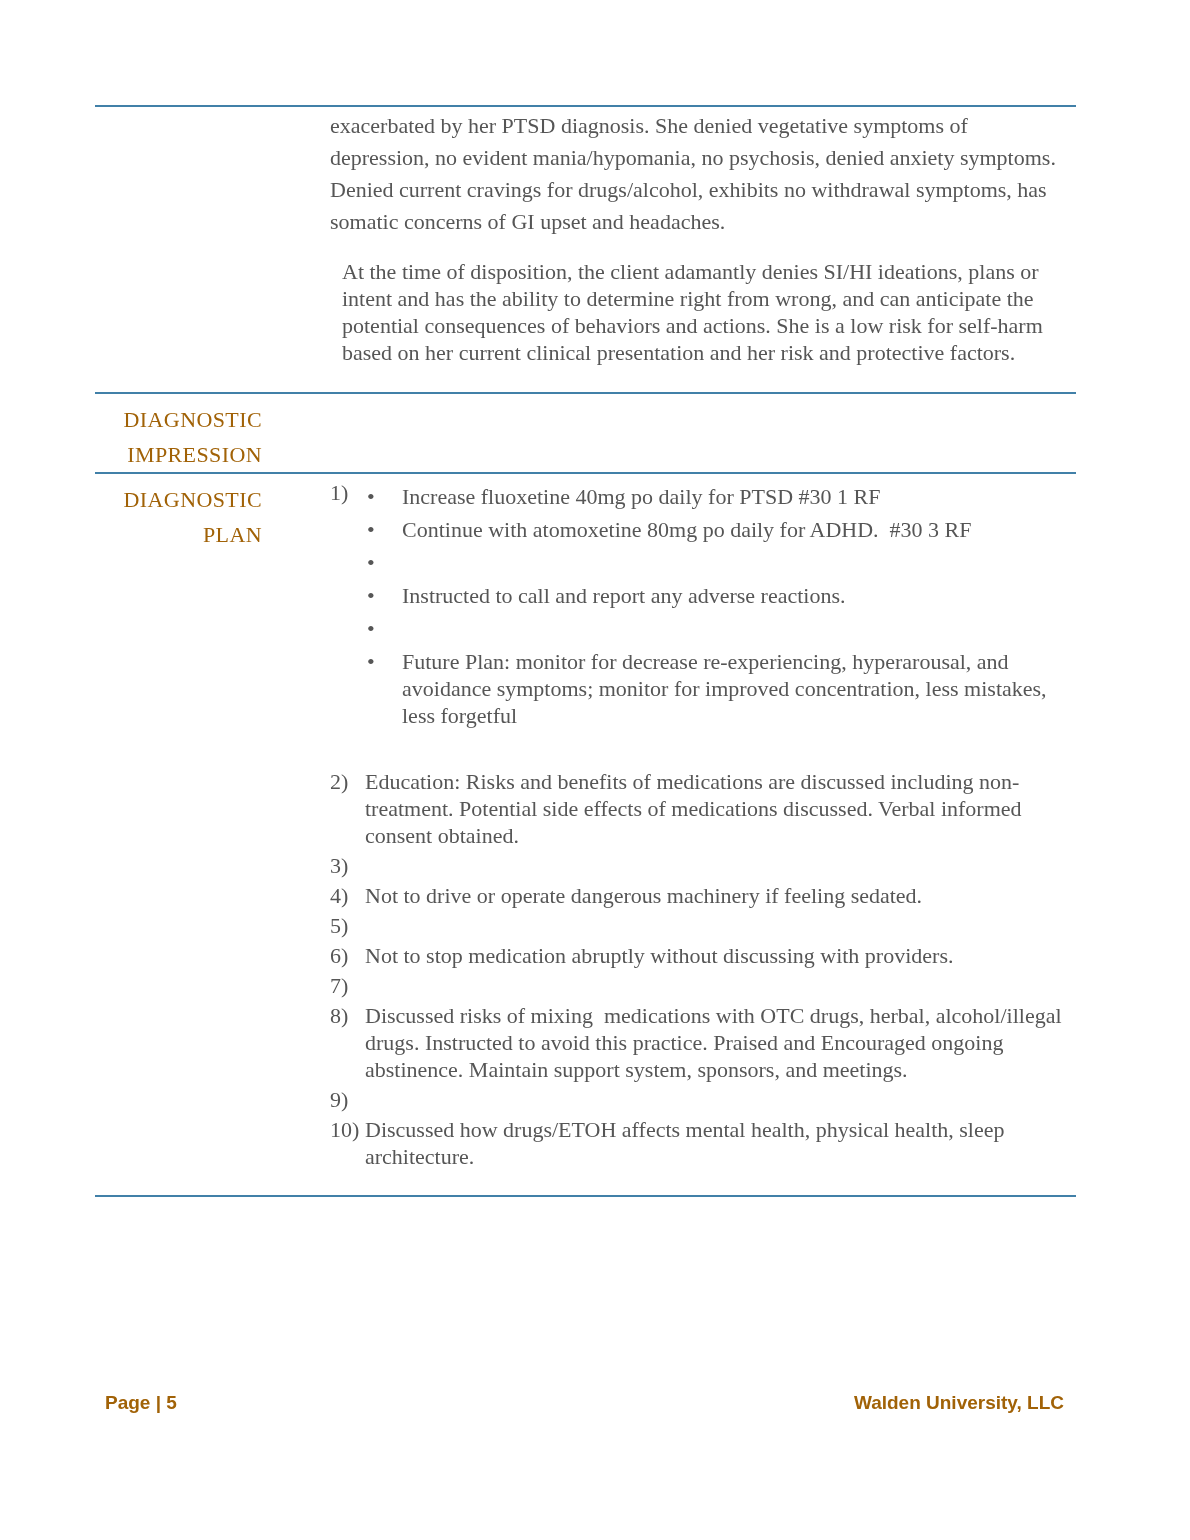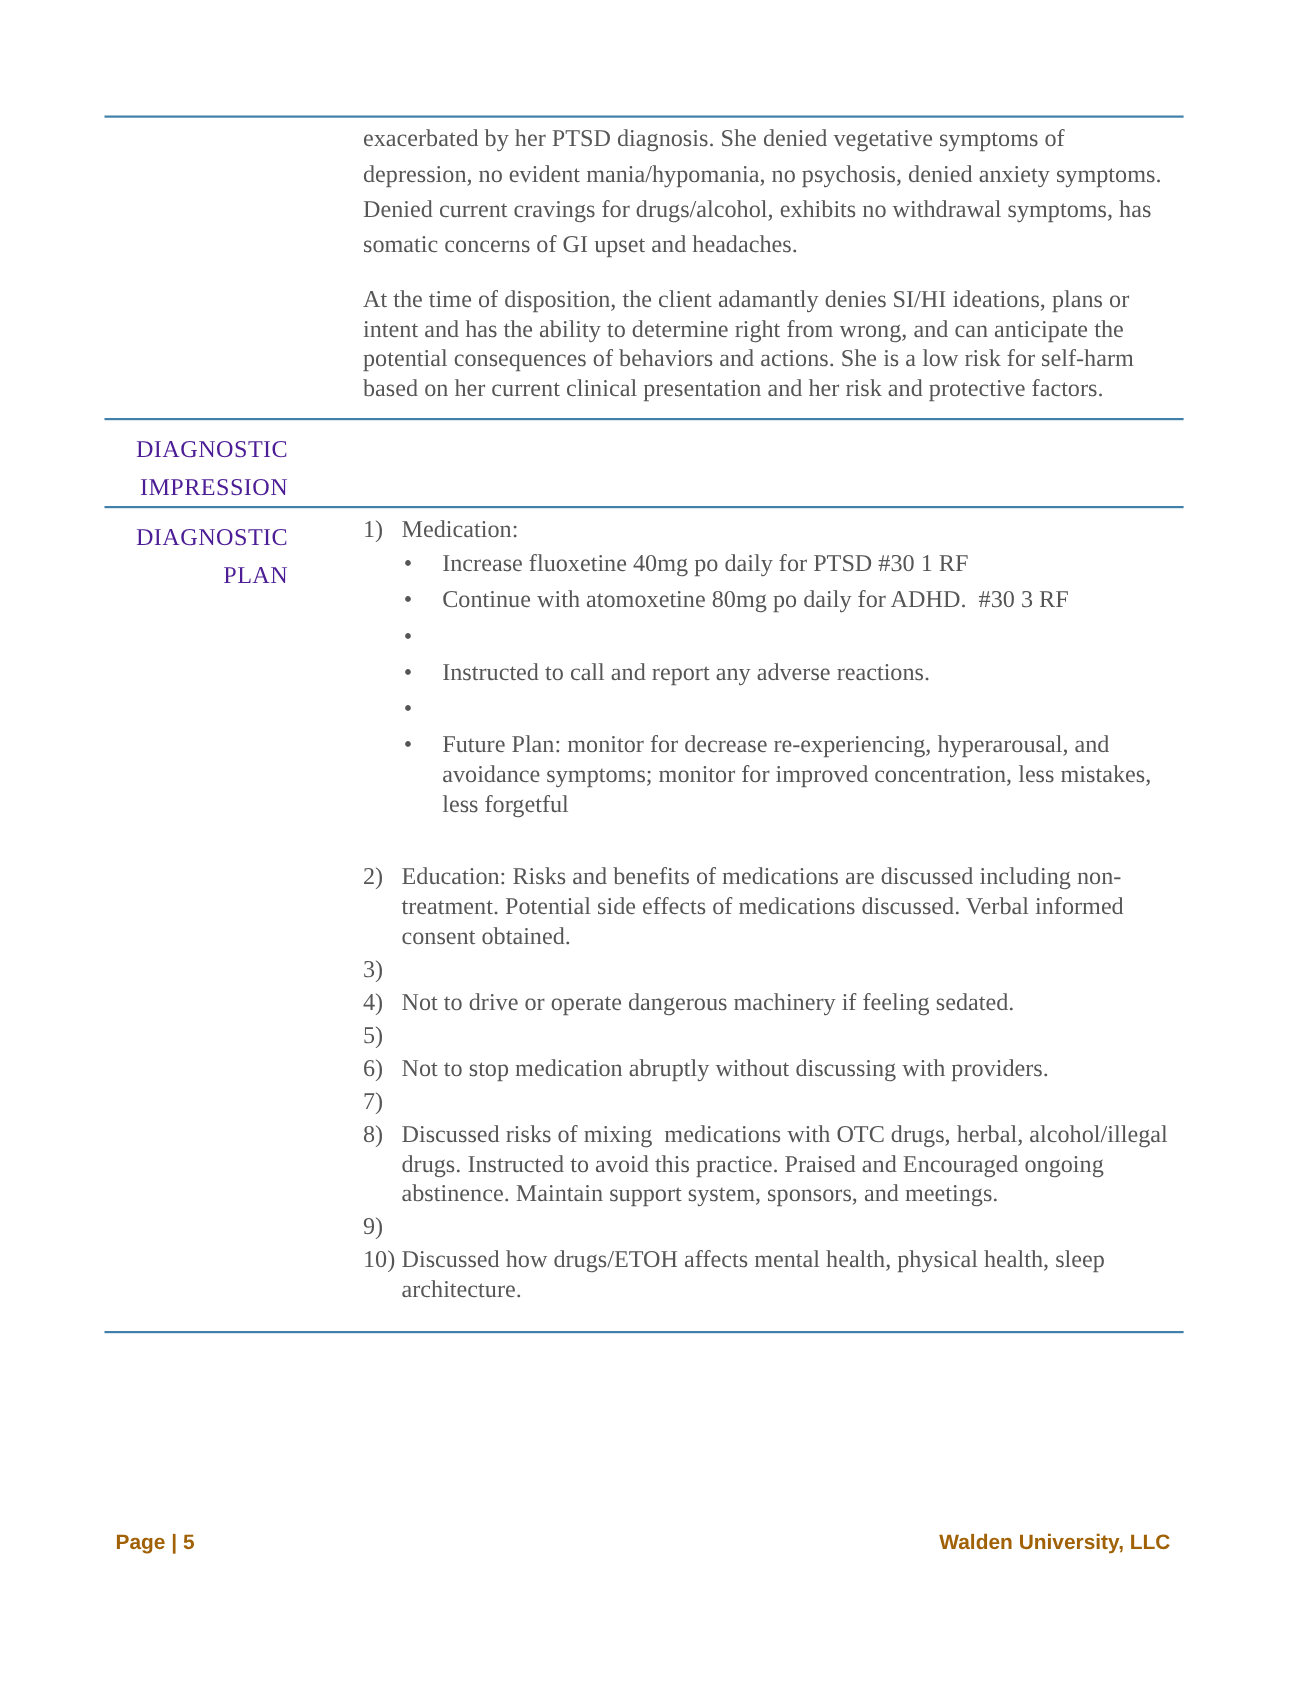--- a/index.html
+++ b/index.html
@@ -23,35 +23,35 @@
     border-top: 2px solid #4180a8;
     box-sizing: border-box;
   }
   .label-col {
     flex: none;
     width: 167px;
     text-align: right;
     font-size: 22px;
     line-height: 35px;
     letter-spacing: 0.4px;
-    color: #4c1d95;
+    color: #a16207;
     padding-top: 8px;
   }
   .text-col {
     flex: none;
     margin-left: 68px;
     width: 735px;
     font-size: 22px;
   }
   .row-narrative .text-col { padding-top: 3px; padding-bottom: 14px; }
   .row-diagnostic .text-col { padding-top: 6px; padding-bottom: 44px; }
   .row-treatment .text-col { padding-top: 5px; padding-bottom: 22px; }
 
   p.para-spaced { margin: 0 0 20px 0; line-height: 32px; white-space: pre-wrap; }
-  p.para-tight  { margin: 0;          line-height: 27px; white-space: pre-wrap; }
+  p.para-tight  { margin: 12px;          line-height: 27px; white-space: pre-wrap; }
   .diag-line    { margin: 0 0 4px 0;  line-height: 32px; white-space: pre-wrap; }
 
   .item { display: flex; margin: 0 0 3px 0; }
   .item-marker { flex: none; width: 35px; line-height: 27px; }
   .item-body { flex: 1; line-height: 27px; }
   .item-text { white-space: pre-wrap; }
   .bullets { margin-top: 4px; }
   .bullet-row { display: flex; margin: 0 0 6px 0; }
   .bullet-marker { flex: none; width: 35px; line-height: 27px; padding-left: 2px; }
   .bullet-text { flex: 1; line-height: 27px; white-space: pre-wrap; }
@@ -97,21 +97,20 @@
     <div class="row row-treatment">
       <div class="label-col">
         <div>DIAGNOSTIC</div>
         <div>PLAN</div>
       </div>
       <div class="text-col">
 
         <div class="item">
           <span class="item-marker">1)</span>
           <div class="item-body">
-            <div class="item-text">Medication:</div>
             <div class="bullets">
               <div class="bullet-row">
                 <span class="bullet-marker">•</span>
                 <span class="bullet-text">Increase fluoxetine 40mg po daily for PTSD #30 1 RF</span>
               </div>
               <div class="bullet-row">
                 <span class="bullet-marker">•</span>
                 <span class="bullet-text">Continue with atomoxetine 80mg po daily for ADHD.  #30 3 RF</span>
               </div>
               <div class="bullet-row">

